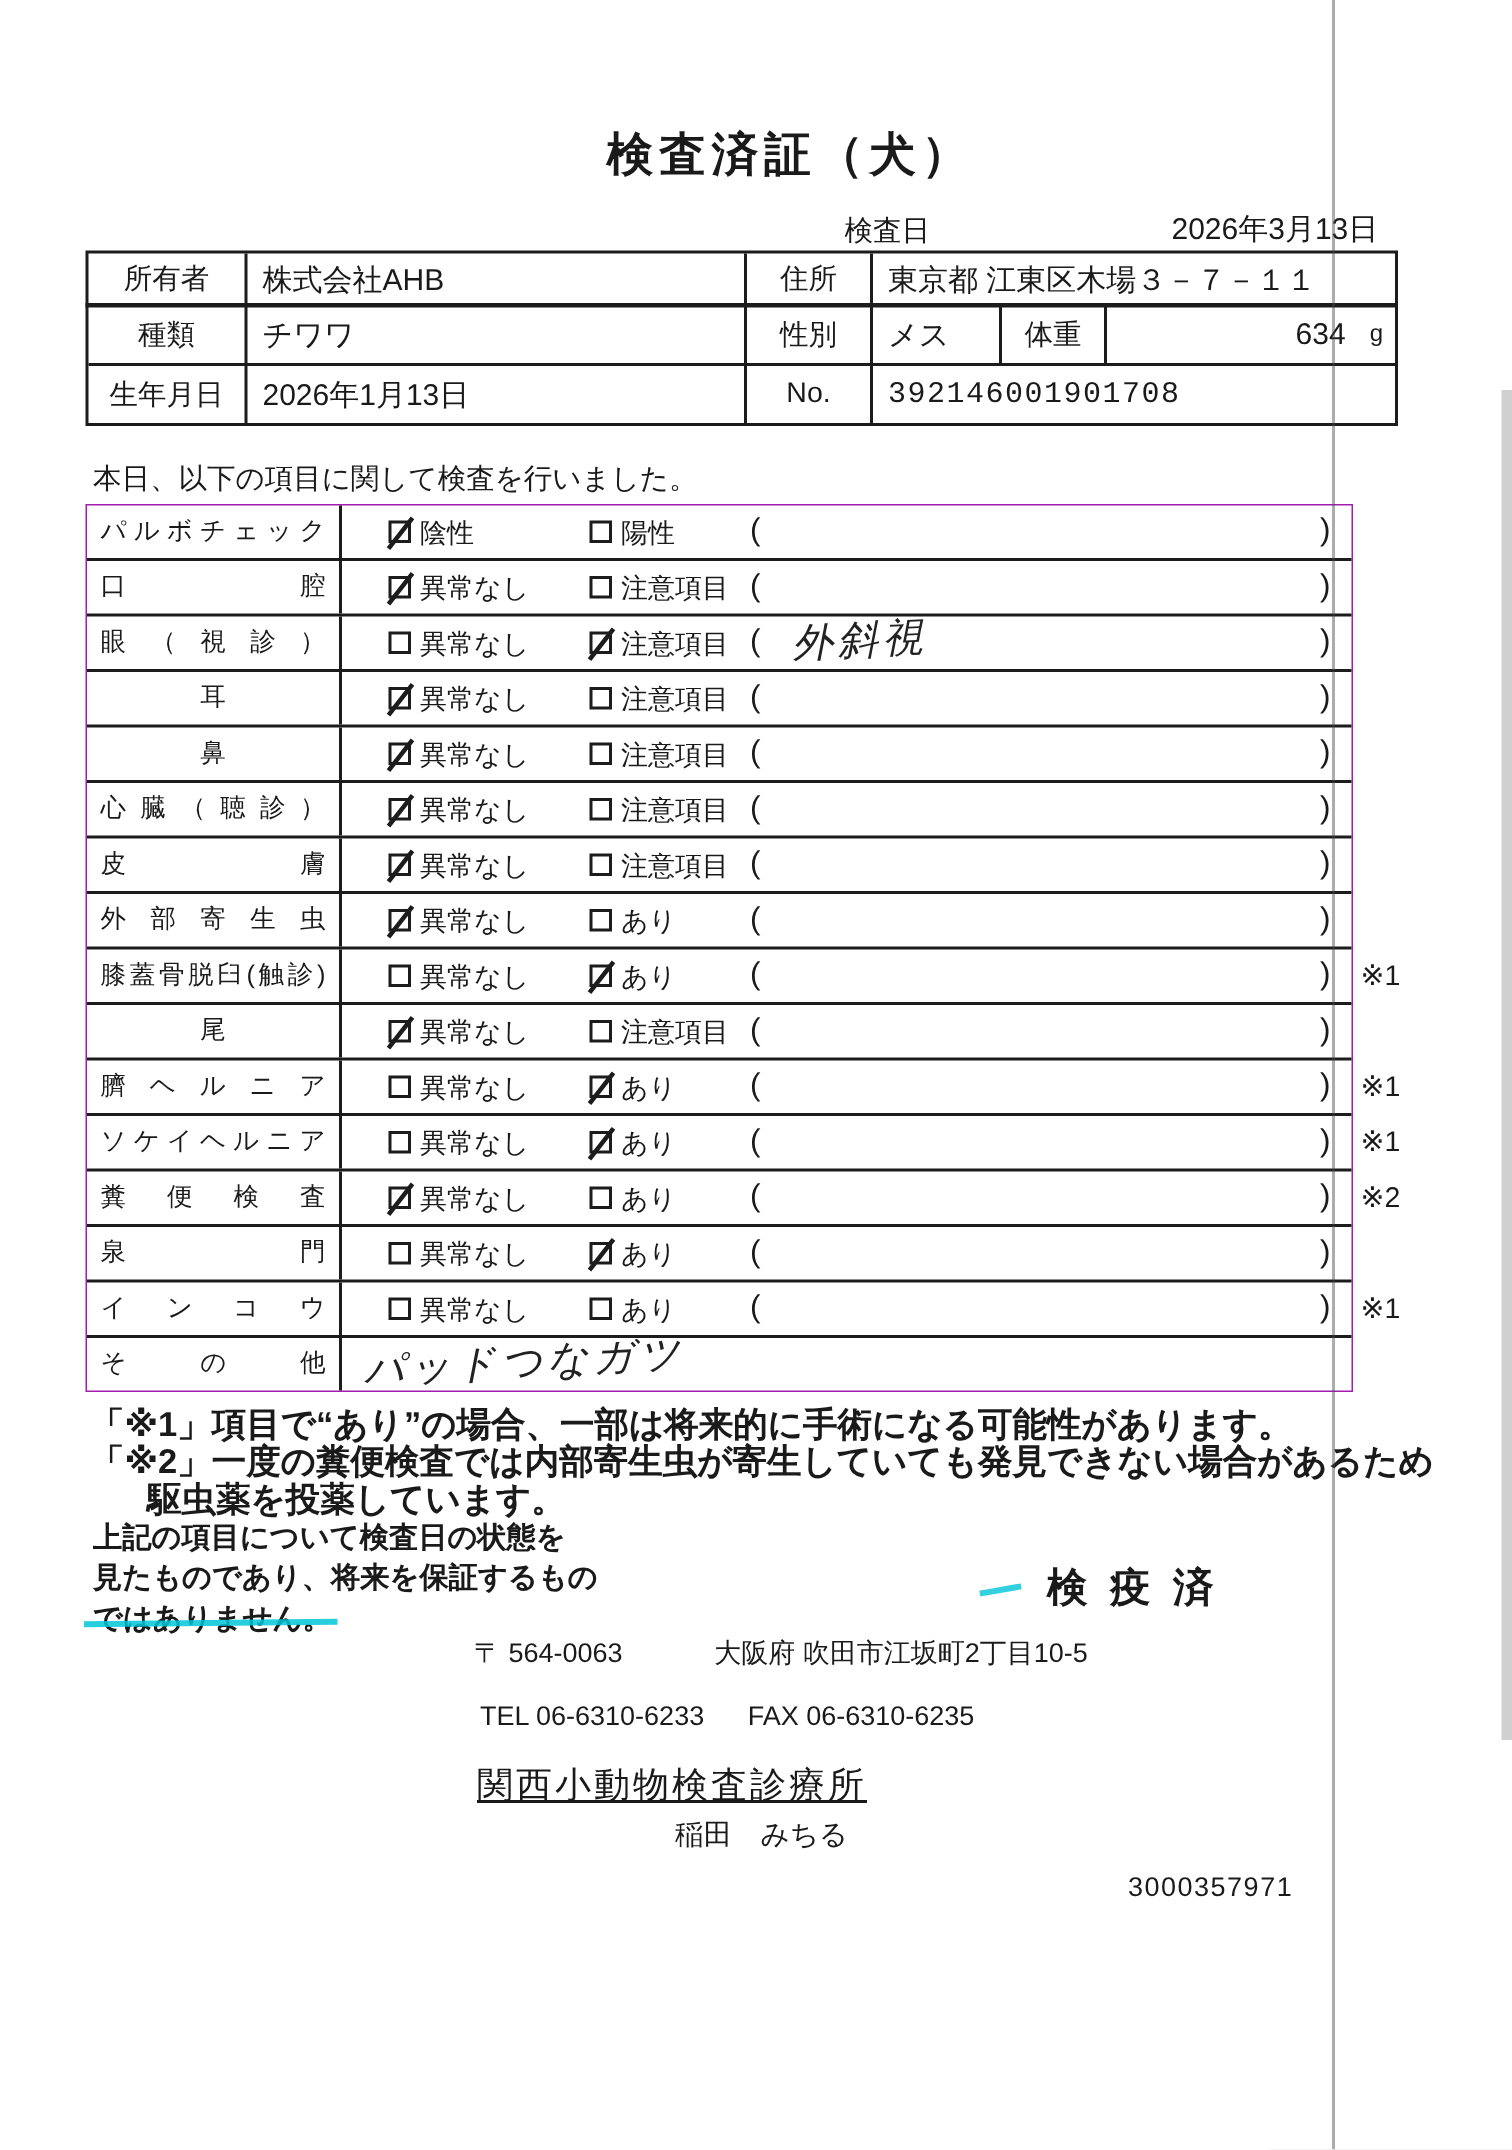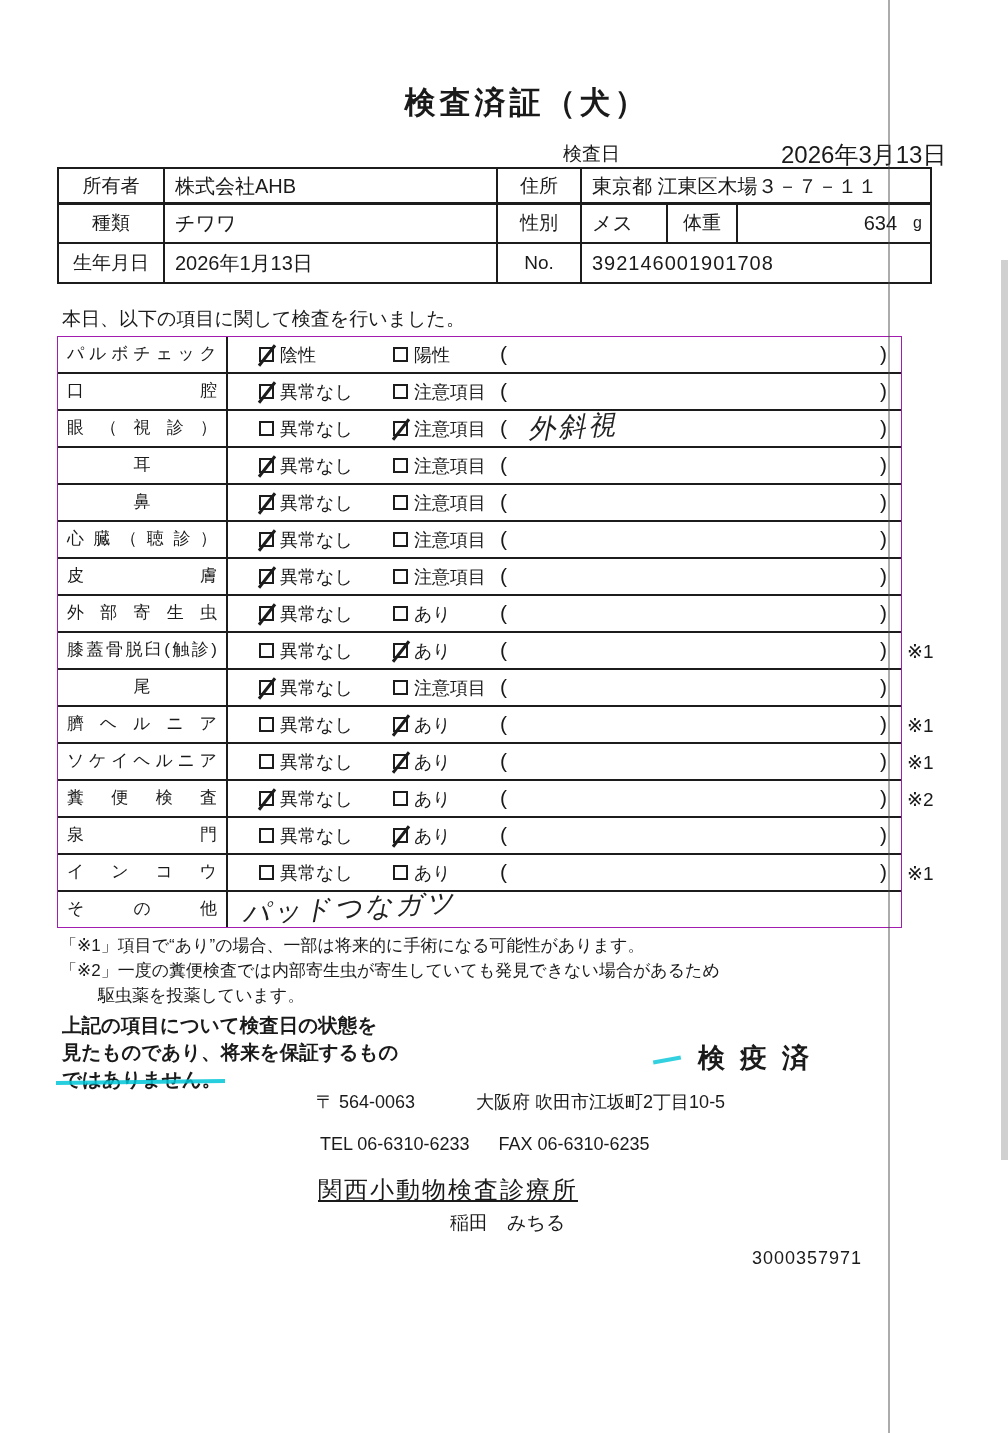--- a/index.html
+++ b/index.html
@@ -14,38 +14,38 @@
   
   .scanline { position:absolute; left:888px; top:0; width:2px; height:100%;
     background:rgba(70,70,70,.45); z-index:9; pointer-events:none; }
   .edge-smudge { position:absolute; right:0; top:260px; width:7px; height:900px;
     background:rgba(40,40,40,.22); z-index:9; pointer-events:none; }
 
   .title { top:82px; left:0; width:100%; text-align:center;
     font-size:31px; font-weight:bold; letter-spacing:4px;padding-left:46px; }
 
   .insp-label { top:141px; left:563px; font-size:19px; }
-  .insp-date  { top:139px; left:781px; font-size:24px; }
+  .insp-date  { top:139px; left:781px; font-size:20px; }
 
   
   .tbl { position:absolute; left:57px; width:875px; border:2px solid #1c1c1c; }
   .trow { display:flex; border-bottom:2px solid #1c1c1c; }
   .trow:last-child { border-bottom:none; }
   .cell { border-right:2px solid #1c1c1c; display:flex; align-items:center; }
   .cell:last-child { border-right:none; }
   .cell.lab { justify-content:center; font-size:19px; }
   .cell.val { padding-left:10px; font-size:20px; }
   .h38 .cell { height:34px; }
   .h40 .cell { height:38px; }
   .w106{width:106px;flex:none;} .w333{width:333px;flex:none;}
   .w84{width:84px;flex:none;} .w86{width:86px;flex:none;} .w70{width:70px;flex:none;}
   .grow{flex:1;}
   .weight-cell { justify-content:flex-end; padding-right:8px; font-size:20px; }
   .weight-unit { font-size:16px; margin-left:16px; }
-  .no-val { letter-spacing:1px; }
+  .no-val { letter-spacing:1px;font-family:Liberation Mono, monospace; }
 
   .intro { top:306px; left:62px; font-size:19px; }
 
   
   .items { position:absolute; left:57px; top:336px; width:845px;
     border:1px solid #a21caf; overflow:visible; }
   .item-row { display:flex; height:37px; border-bottom:2px solid #1c1c1c;
     position:relative; overflow:visible; }
   .item-row:last-child { border-bottom:none; height:35px;border-radius:17px; }
   .item-label { width:170px; flex:none; border-right:2px solid #1c1c1c;
@@ -62,21 +62,21 @@
   .cb-label { font-size:18px; white-space:nowrap; }
   .paren { position:absolute; top:50%; transform:translateY(-54%); font-size:21px; }
   .paren.open { left:272px; } .paren.close { right:14px; }
   .hand { position:absolute; top:50%; transform:translateY(-56%) rotate(-3deg);
     font-family:"DejaVu Serif","Liberation Serif",serif; font-style:italic;
     font-size:27px; letter-spacing:3px; white-space:nowrap; color:#222; }
   .hand.in-paren { left:300px; } .hand.full { left:14px; }
   .row-note { position:absolute; right:-52px; top:50%; transform:translateY(-50%);
     width:46px; font-size:19px; }
 
-  .footnote { left:60px; font-size:17px; }
+  .footnote { left:60px; font-size:23px;font-weight:bold; }
   .fn1 { top:934px; } .fn2 { top:959px; } .fn3 { top:984px; left:98px; }
 
   .disclaimer { top:1012px; left:62px; font-size:19.5px; font-weight:bold; line-height:27px; }
   .strike { position:relative; }
   .strike::after { content:''; position:absolute; left:-6px; right:-4px; top:54%;
     height:4px; background:#00c6d8; opacity:.85; transform:rotate(-.6deg); }
   .cyan-tick { position:absolute; left:653px; top:1058px; width:28px; height:4px;
     background:#00c6d8; opacity:.8; transform:rotate(-10deg); }
 
   .stamp { top:1040px; left:698px; font-size:27px; font-weight:bold; letter-spacing:15px; }

